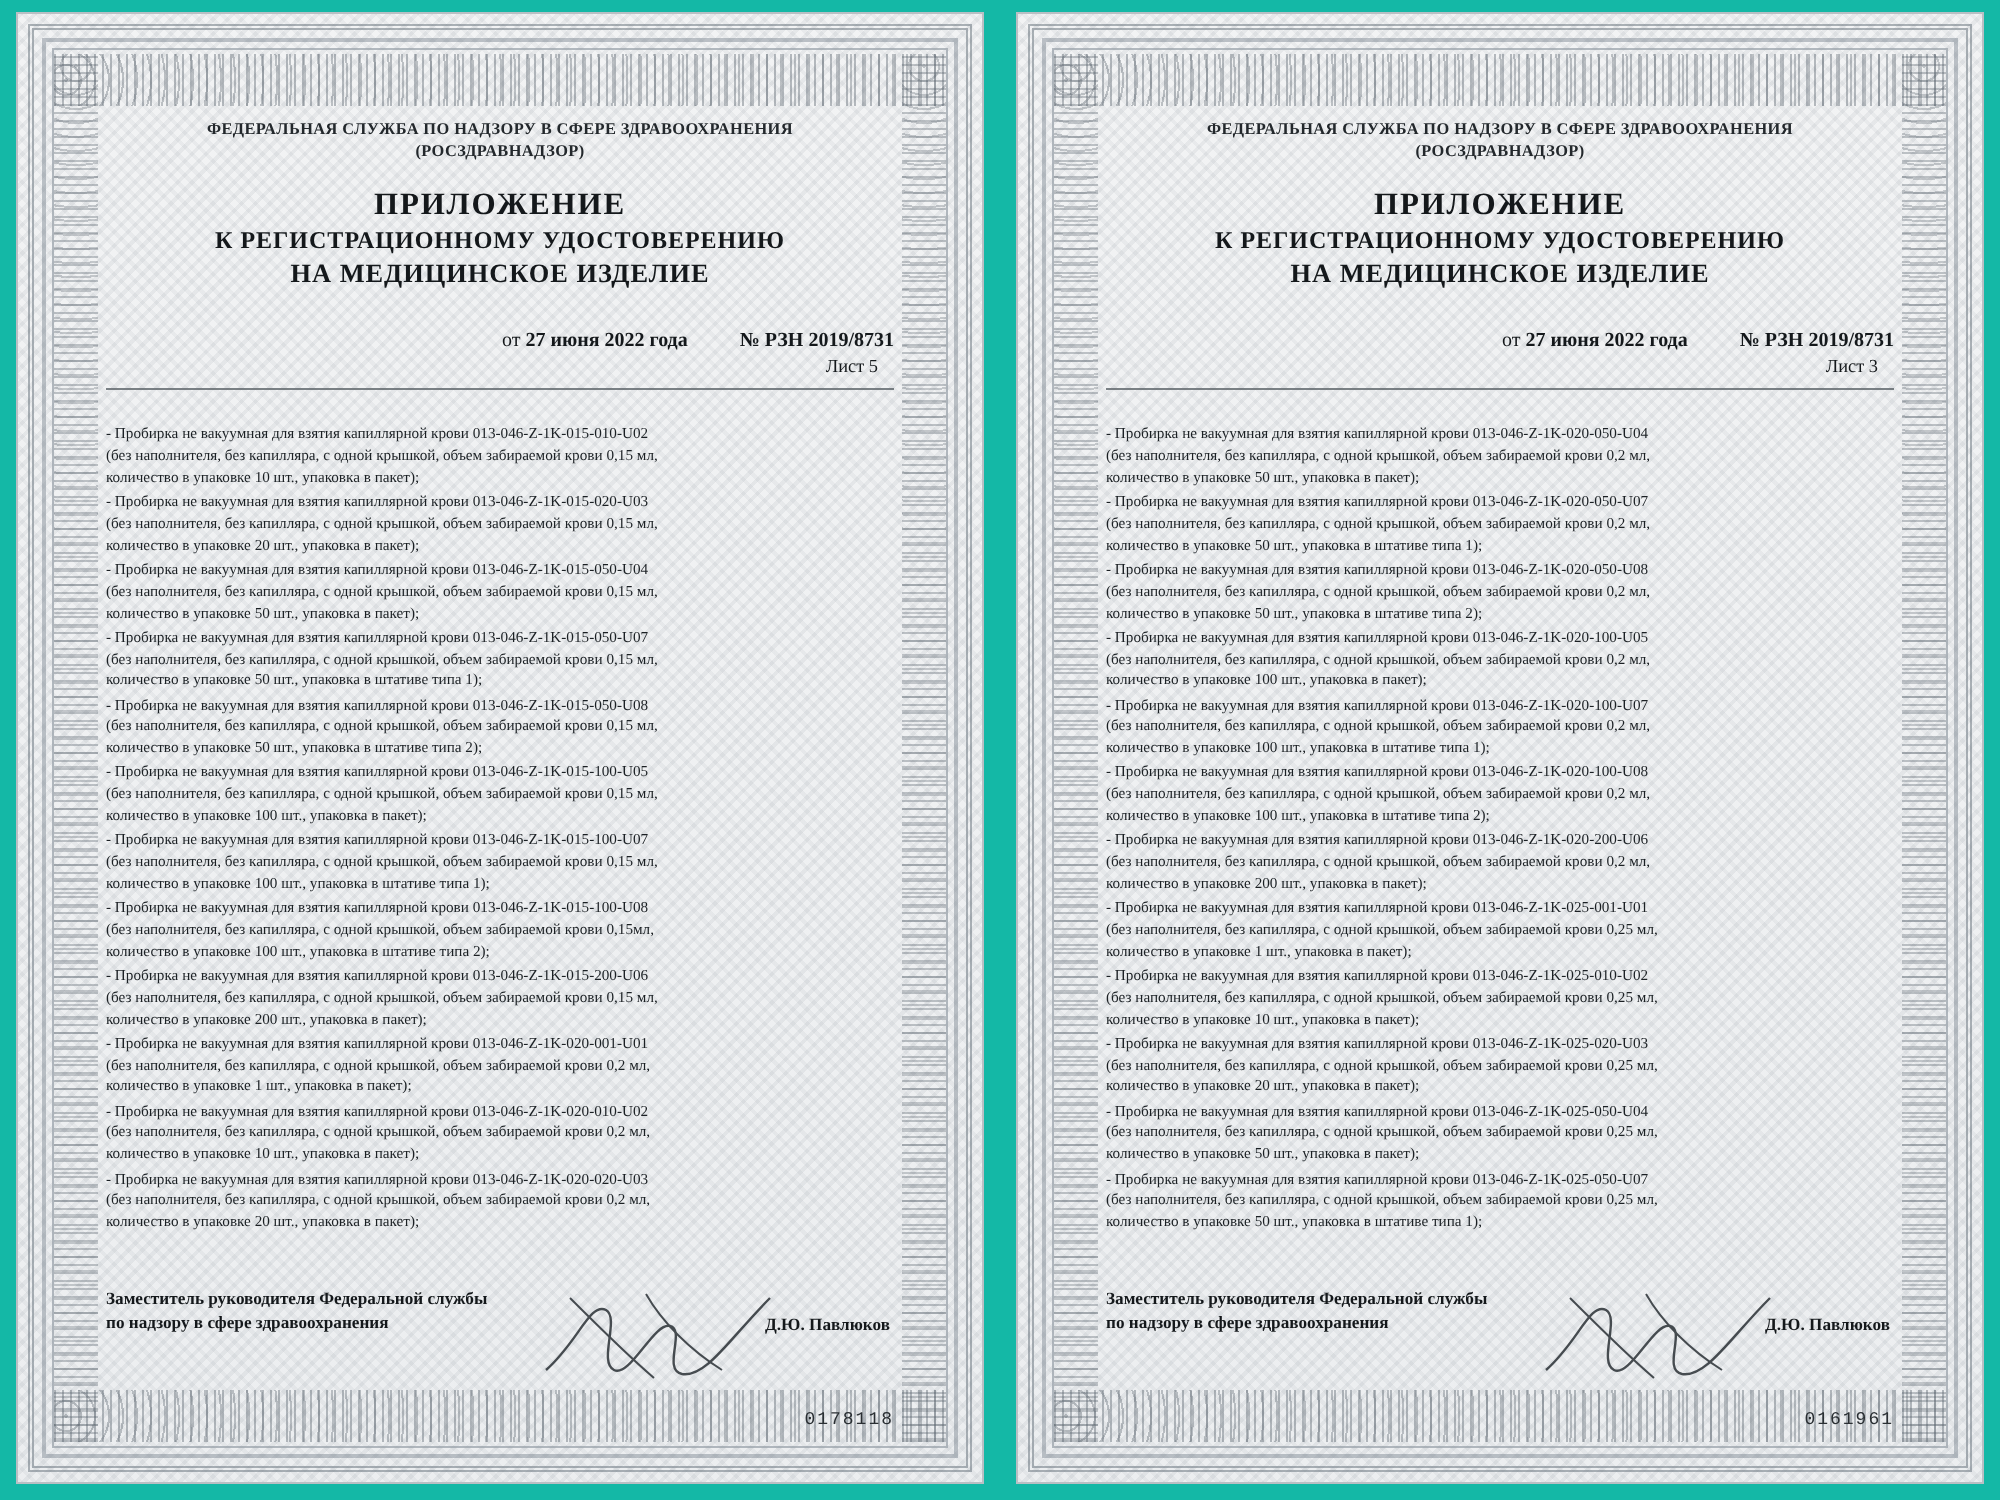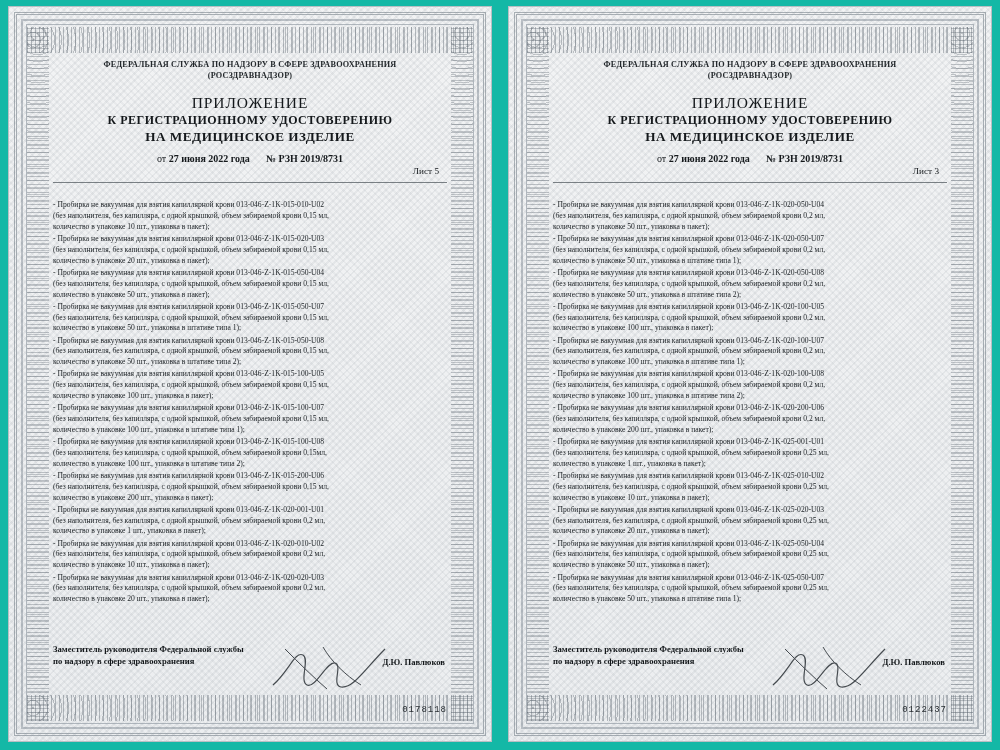--- a/index.html
+++ b/index.html
@@ -84,41 +84,41 @@
     line-height: 1.35;
     font-weight: 600;
   }
   .title {
     text-align: center;
     margin-top: 12px;
     color: #14181b;
   }
   .title .l1 {
     font-size: 15.5px;
-    font-weight: normal;
+    font-weight: bold;
     letter-spacing: .9px;
     line-height: 1.25;
   }
   .title .l2 {
     font-size: 12px;
     font-weight: bold;
     letter-spacing: .5px;
     line-height: 1.3;
   }
   .title .l3 {
     font-size: 13.2px;
     font-weight: bold;
     letter-spacing: .5px;
     line-height: 1.3;
   }
   .meta {
-    margin-top: 8px;
+    margin-top: 20px;
     display: flex;
-    justify-content: center;
-    gap: 16px;
+    justify-content: flex-end;
+    gap: 26px;
     font-size: 10px;
     font-weight: bold;
     color: #14181b;
   }
   .meta .date-label { font-weight: normal; }
   .sheet-no {
     margin-top: 2px;
     text-align: right;
     font-size: 9.2px;
     color: #14181b;
@@ -402,16 +402,16 @@
           <div>по надзору в сфере здравоохранения</div>
         </div>
         <svg class="sig-scribble" viewBox="0 0 120 52">
           <path d="M4,44 C20,30 26,10 34,14 C41,18 30,40 38,44 C46,48 58,20 66,22 C74,24 62,44 72,46 C84,48 96,28 116,8" fill="none" stroke="#2b3136" stroke-width="1.2"></path>
           <path d="M16,8 C30,22 44,36 58,48" fill="none" stroke="#2b3136" stroke-width="1"></path>
           <path d="M54,6 C62,20 76,34 92,44" fill="none" stroke="#2b3136" stroke-width="1"></path>
         </svg>
         <div class="sig-name">Д.Ю. Павлюков</div>
       </div>
     </div>
-    <div class="serial">0122437</div>
+    <div class="serial">0161961</div>
   </div>
 
 </div>
 
 </body></html>

